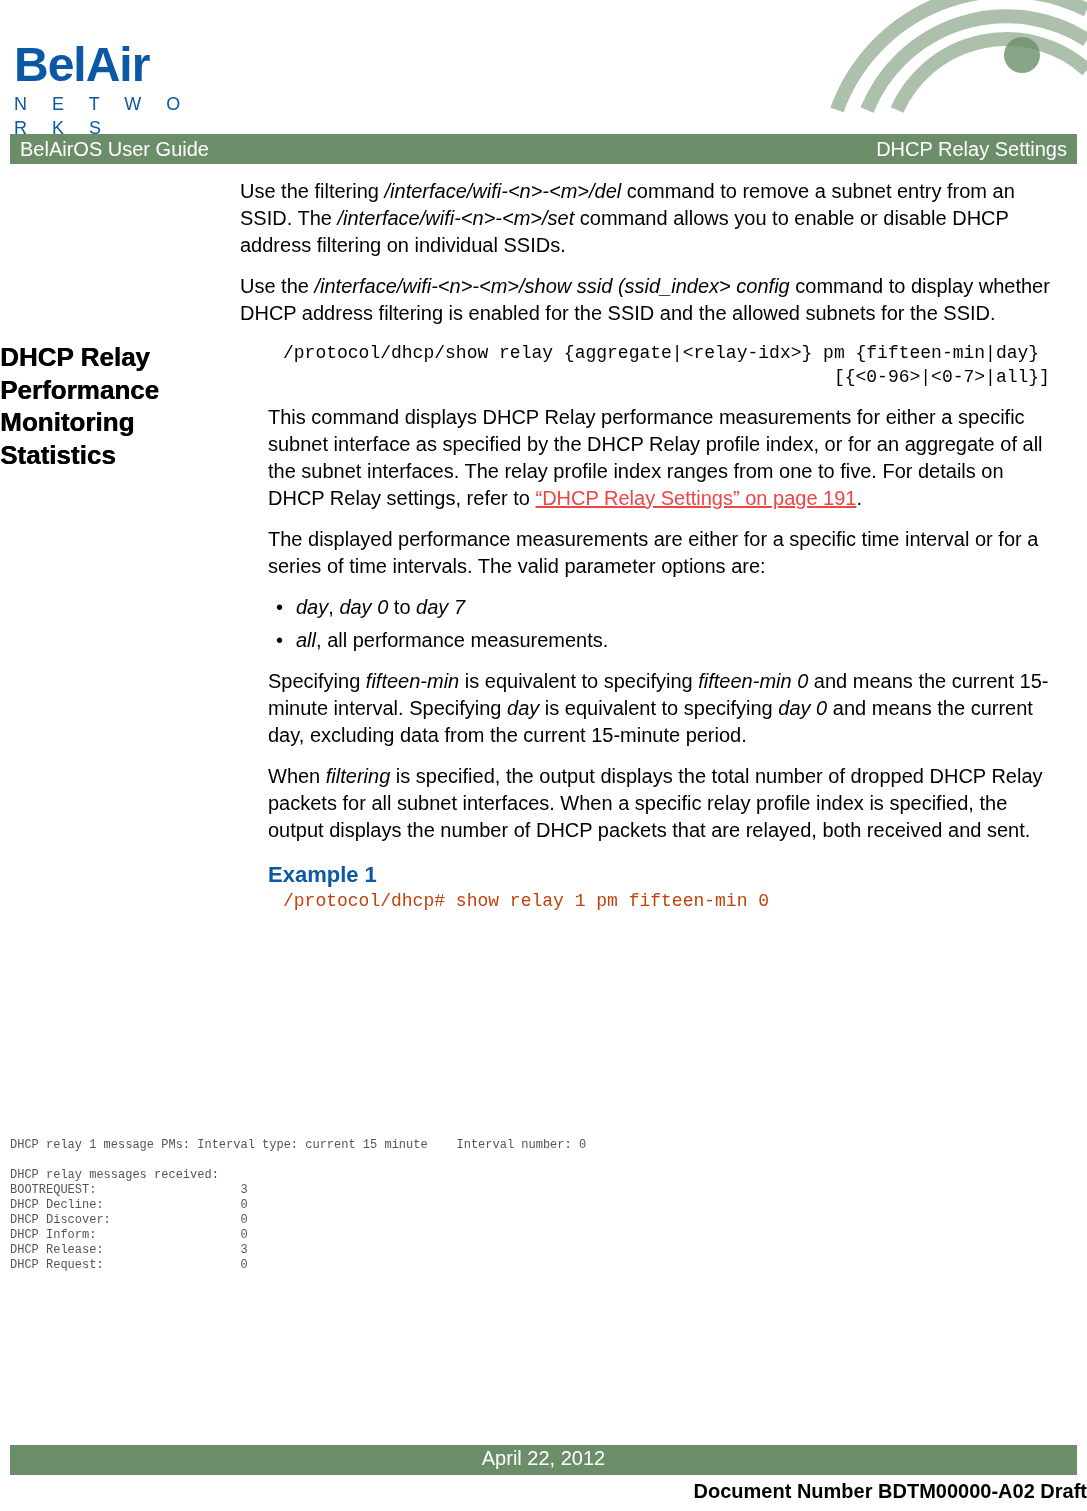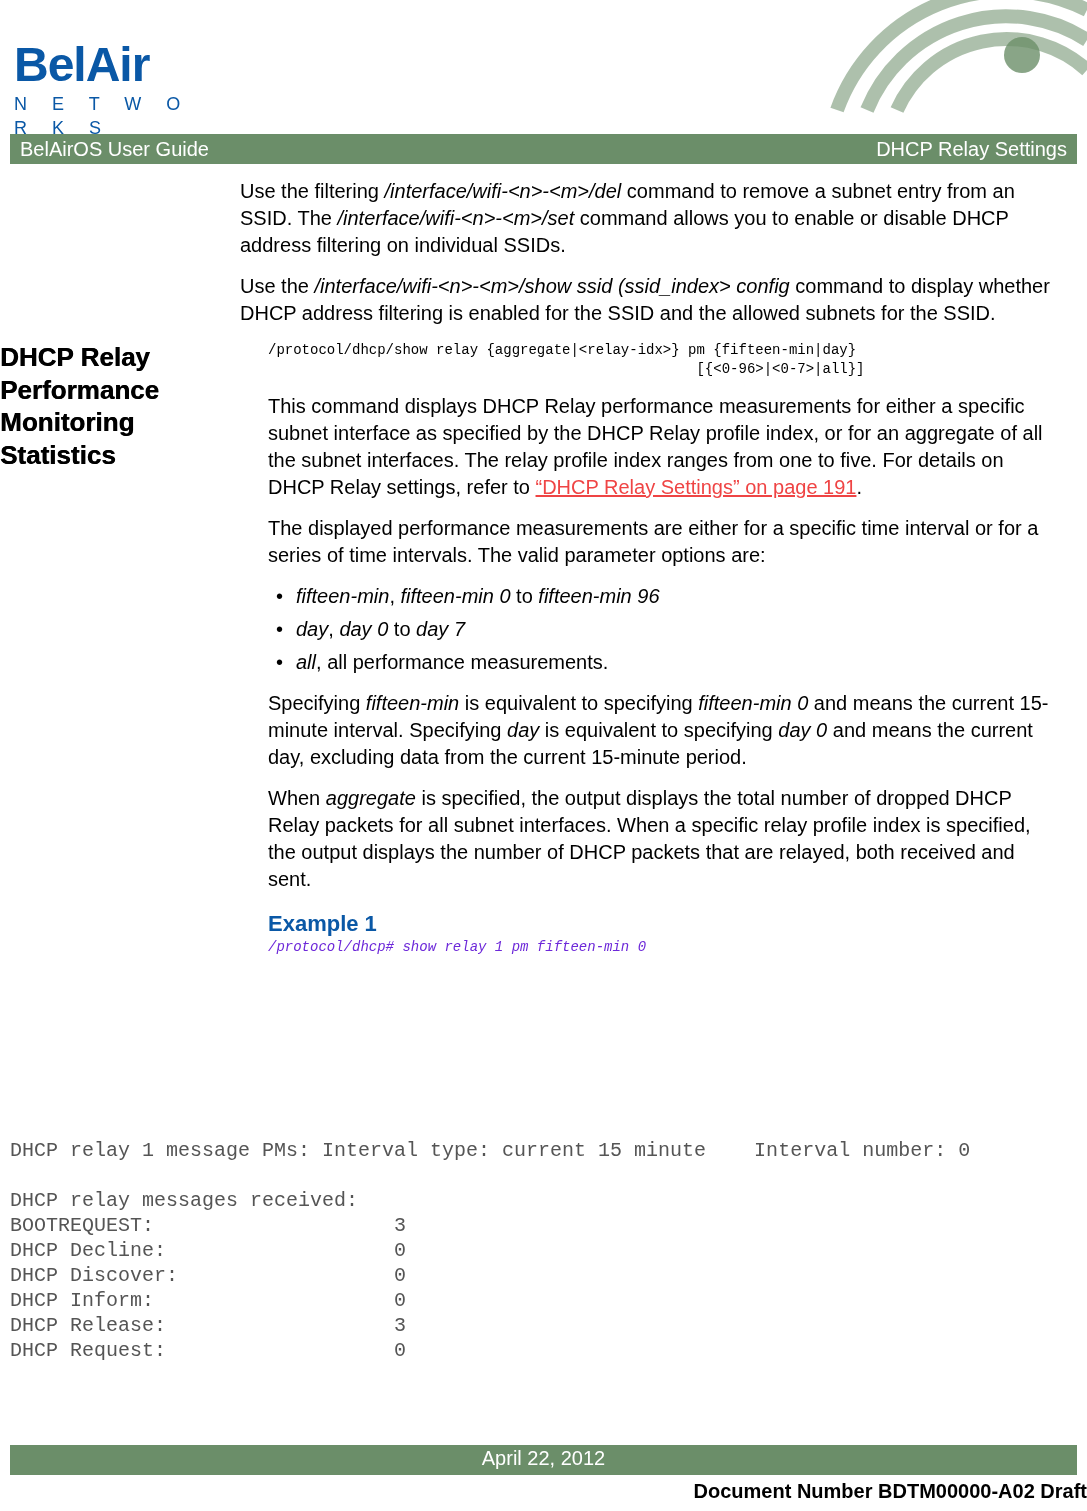--- a/index.html
+++ b/index.html
@@ -61,22 +61,23 @@
     top: 178px;
     left: 0;
     right: 30px;
   }
   .body-col {
     margin-left: 240px;
   }
   .para { margin: 0 0 14px 0; }
   .mono {
     font-family: "Courier New", Courier, monospace;
-    font-size: 14px;
+    font-size: 18px;
     white-space: pre;
+    margin-left: 15px;
   }
   .heading {
     position: absolute;
     left: 0;
     width: 220px;
     font-size: 26px;
     font-weight: 700;
     line-height: 1.25;
     text-shadow: 0.5px 0 0 #000;
   }
@@ -85,21 +86,21 @@
   ul.opts { list-style: none; padding: 0; margin: 0 0 14px 0; }
   ul.opts li { position: relative; padding-left: 28px; margin: 6px 0; }
   ul.opts li::before { content: "•"; position: absolute; left: 8px; }
   em, .ital { font-style: italic; }
   .ex-title { color: #0a58a6; font-weight: 700; font-size: 22px; margin-top: 16px; }
   .term-output {
     position: absolute;
     left: 10px;
     right: 10px;
     font-family: "Courier New", Courier, monospace;
-    font-size: 20px;
+    font-size: 12px;
     white-space: pre;
     line-height: 1.25;
     color: #555;
   }
   .footerbar {
     position: absolute;
     bottom: 36px;
     left: 10px;
     right: 10px;
     height: 30px;
@@ -162,40 +163,37 @@
       <div class="mono" style="margin-bottom:14px;">                                                   [{&lt;0-96&gt;|&lt;0-7&gt;|all}]</div>
 
       <p class="para">
         <span>This command displays DHCP Relay performance measurements for either a specific subnet interface as specified by the DHCP Relay profile index, or for an aggregate of all the subnet interfaces. The relay profile index ranges from one to five. For details on DHCP Relay settings, refer to </span><a class="link">“DHCP Relay Settings” on page 191</a><span>.</span>
       </p>
 
       <p class="para">The displayed performance measurements are either for a specific time interval or for a series of time intervals. The valid parameter options are:</p>
 
       <ul class="opts">
         <li>
-          <em>fifteen-min</em><span>, </span><em>fifteen-min 0</em><span> to </span><em>fifteen-min 96</em>
-        </li>
-        <li>
           <em>day</em><span>, </span><em>day 0 </em><span>to </span><em>day 7</em>
         </li>
         <li>
           <em>all</em><span>, all performance measurements.</span>
         </li>
       </ul>
 
       <p class="para">
         <span>Specifying </span><em>fifteen-min</em><span> is equivalent to specifying </span><em>fifteen-min 0</em><span> and means the current 15-minute interval. Specifying </span><em>day</em><span> is equivalent to specifying </span><em>day 0</em><span> and means the current day, excluding data from the current 15-minute period.</span>
       </p>
 
       <p class="para">
-        <span>When </span><em>aggregate</em><span> is specified, the output displays the total number of dropped DHCP Relay packets for all subnet interfaces. When a specific relay profile index is specified, the output displays the number of DHCP packets that are relayed, both received and sent.</span>
+        <span>When </span><em>filtering</em><span> is specified, the output displays the total number of dropped DHCP Relay packets for all subnet interfaces. When a specific relay profile index is specified, the output displays the number of DHCP packets that are relayed, both received and sent.</span>
       </p>
 
       <div class="ex-title">Example 1</div>
-      <div class="mono" style="color:#6d28d9;font-style:italic;">/protocol/dhcp# show relay 1 pm fifteen-min 0</div>
+      <div class="mono" style="color:#c2410c;">/protocol/dhcp# show relay 1 pm fifteen-min 0</div>
     </div>
   </div>
 </div>
 
 <div class="term-output" style="top:1138px;">DHCP relay 1 message PMs: Interval type: current 15 minute    Interval number: 0
 
 DHCP relay messages received:
 BOOTREQUEST:                    3
 DHCP Decline:                   0
 DHCP Discover:                  0

